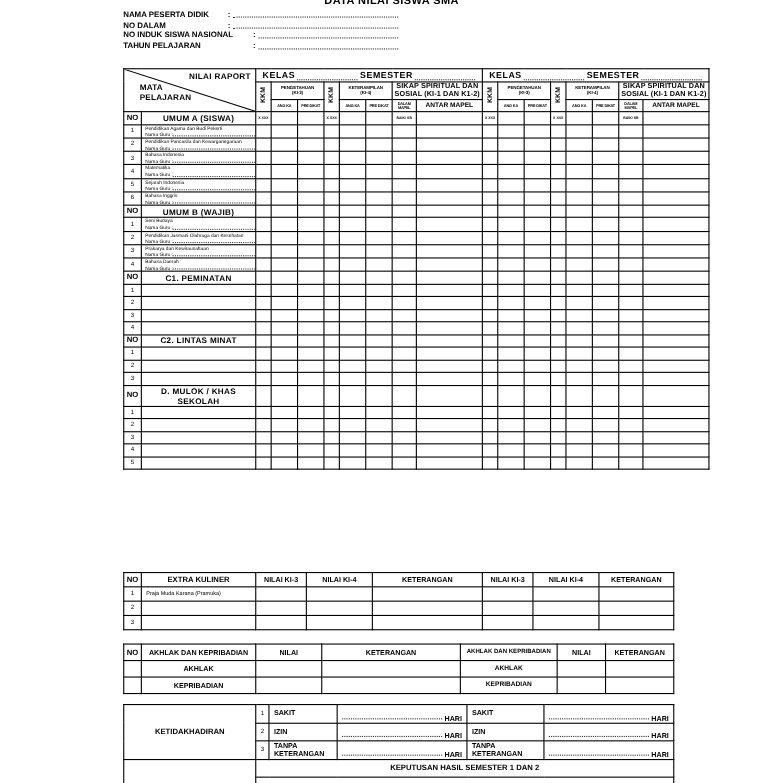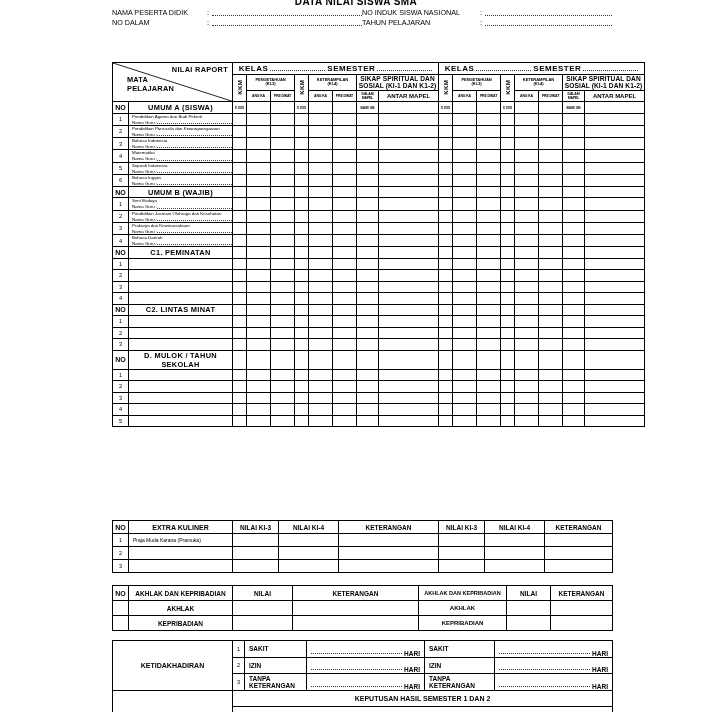--- a/index.html
+++ b/index.html
@@ -14,21 +14,21 @@
 
   
   .doc-title{
     position:absolute;left:0;top:-4px;width:712px;
     text-align:center;font-size:10px;font-weight:bold;letter-spacing:.4px;
   }
 
   
   .ident{
     position:absolute;left:112px;top:8px;width:500px;
-    display:flex;font-size:7.2px;font-weight:normal;
+    display:flex;font-size:7.2px;font-weight:bold;flex-direction:column;
   }
   .ident-col{display:flex;flex-direction:column;gap:1px;}
   .ident-col.left{width:250px;}
   .ident-col.right{width:250px;}
   .ident-row{display:flex;align-items:flex-end;height:9px;line-height:9px;white-space:nowrap;}
   .ident-label{display:inline-block;}
   .ident-col.left .ident-label{width:95px;}
   .ident-col.right .ident-label{width:118px;}
   .ident-colon{width:5px;}
   .dots{
@@ -63,21 +63,21 @@
     position:absolute;right:4px;top:2px;font-size:7.4px;font-weight:bold;letter-spacing:.3px;
   }
   .corner .mata{
     position:absolute;left:14px;bottom:8px;font-size:7.4px;font-weight:bold;
     text-align:left;line-height:9px;letter-spacing:.2px;
   }
   .corner .slash{
     position:absolute;left:0;top:0;width:100%;height:100%;
   }
   .kelas-bar{font-size:8px;font-weight:bold;letter-spacing:.5px;}
-  .kelas-bar .inner{display:flex;align-items:flex-start;justify-content:center;gap:2px;padding:0 8px;}
+  .kelas-bar .inner{display:flex;align-items:flex-end;justify-content:center;gap:2px;padding:0 8px;}
   .kelas-bar .dotline{flex:0 0 55px;border-bottom:1px dotted #333;height:6px;}
   .grp-hdr{font-size:7.4px;font-weight:bold;letter-spacing:.3px;}
   .no-hdr{font-size:7px;font-weight:bold;}
   .subj{text-align:left;padding-left:3px;font-size:4.4px;line-height:5.2px;}
   .subj .nm{display:block;}
   .subj .guru{display:flex;align-items:flex-end;}
   .subj .guru span{white-space:nowrap;}
   .subj .guru i{flex:1;border-bottom:1px dotted #444;height:4px;margin-bottom:1px;font-style:normal;}
   .num{font-size:5.6px;}
   .sikap-hdr{font-size:6.6px;font-weight:bold;line-height:7.6px;letter-spacing:.1px;}
@@ -713,21 +713,21 @@
           <td></td>
           <td></td>
           <td></td>
           <td></td>
           <td></td>
           <td></td>
           <td></td>
         </tr>
         <tr>
           <td class="no-hdr">NO</td>
-          <td class="grp-hdr">D. MULOK / TAHUN SEKOLAH</td>
+          <td class="grp-hdr">D. MULOK / KHAS SEKOLAH</td>
           <td></td>
           <td></td>
           <td></td>
           <td></td>
           <td></td>
           <td></td>
           <td></td>
           <td></td>
           <td></td>
           <td></td>

